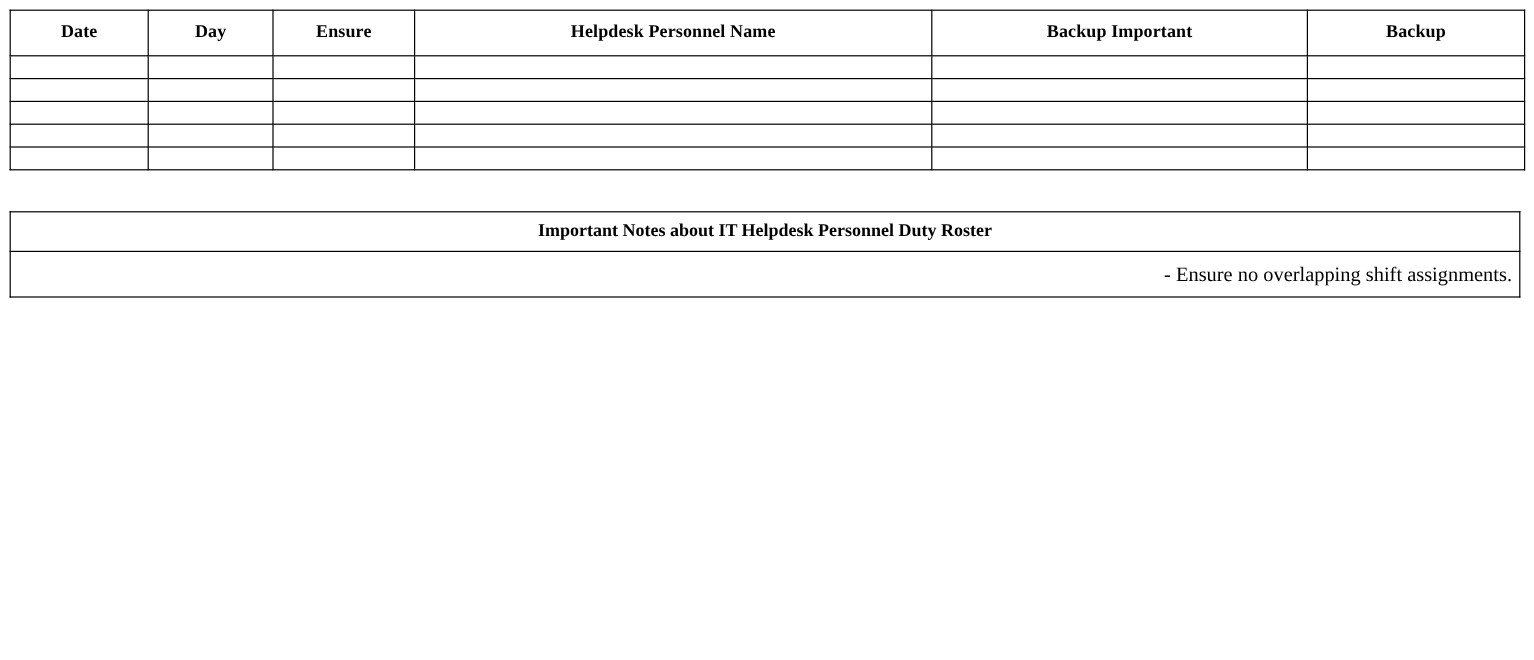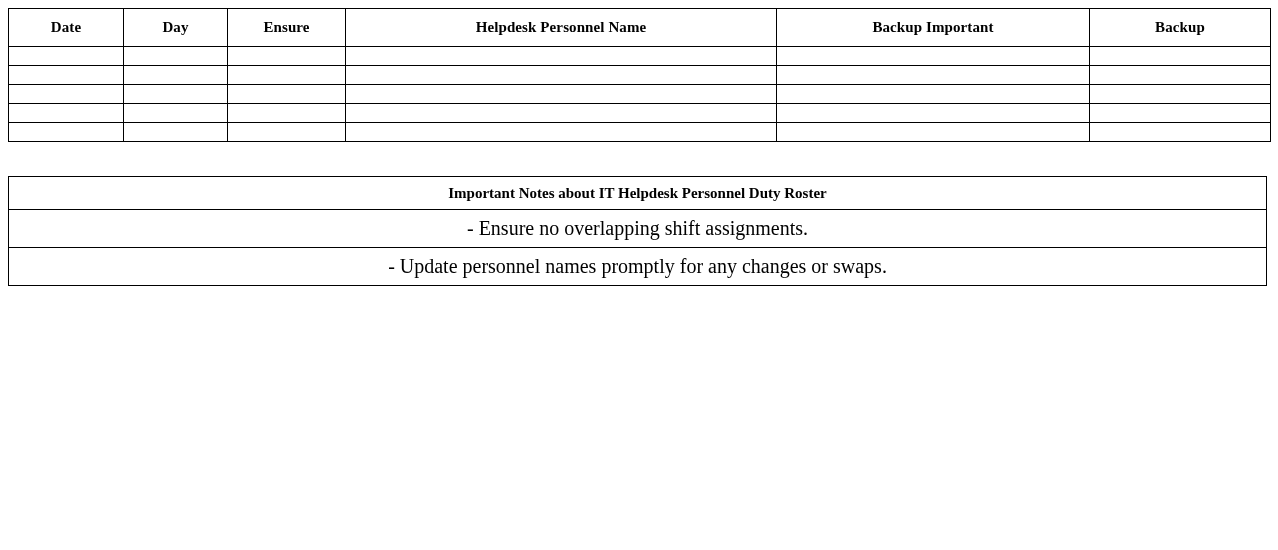--- a/index.html
+++ b/index.html
@@ -91,22 +91,23 @@
   }
 
   table.notes td.notes-title {
     height: 32px;
     font-size: 15px;
     font-weight: bold;
   }
 
   table.notes td.note-line {
     height: 37px;
-    font-size: 20px;
+    font-size: 17px;
     font-weight: normal;
+    text-align: right;
   }
 </style>
 </head>
 <body>
 
 <div class="page">
 
   <div class="roster-wrap">
     <table class="roster">
       <colgroup>
@@ -174,20 +175,17 @@
 
   <div class="notes-wrap">
     <table class="notes">
       <tbody>
         <tr>
           <td class="notes-title">Important Notes about IT Helpdesk Personnel Duty Roster</td>
         </tr>
         <tr>
           <td class="note-line">- Ensure no overlapping shift assignments.</td>
         </tr>
-        <tr>
-          <td class="note-line">- Update personnel names promptly for any changes or swaps.</td>
-        </tr>
       </tbody>
     </table>
   </div>
 
 </div>
 
 </body></html>

